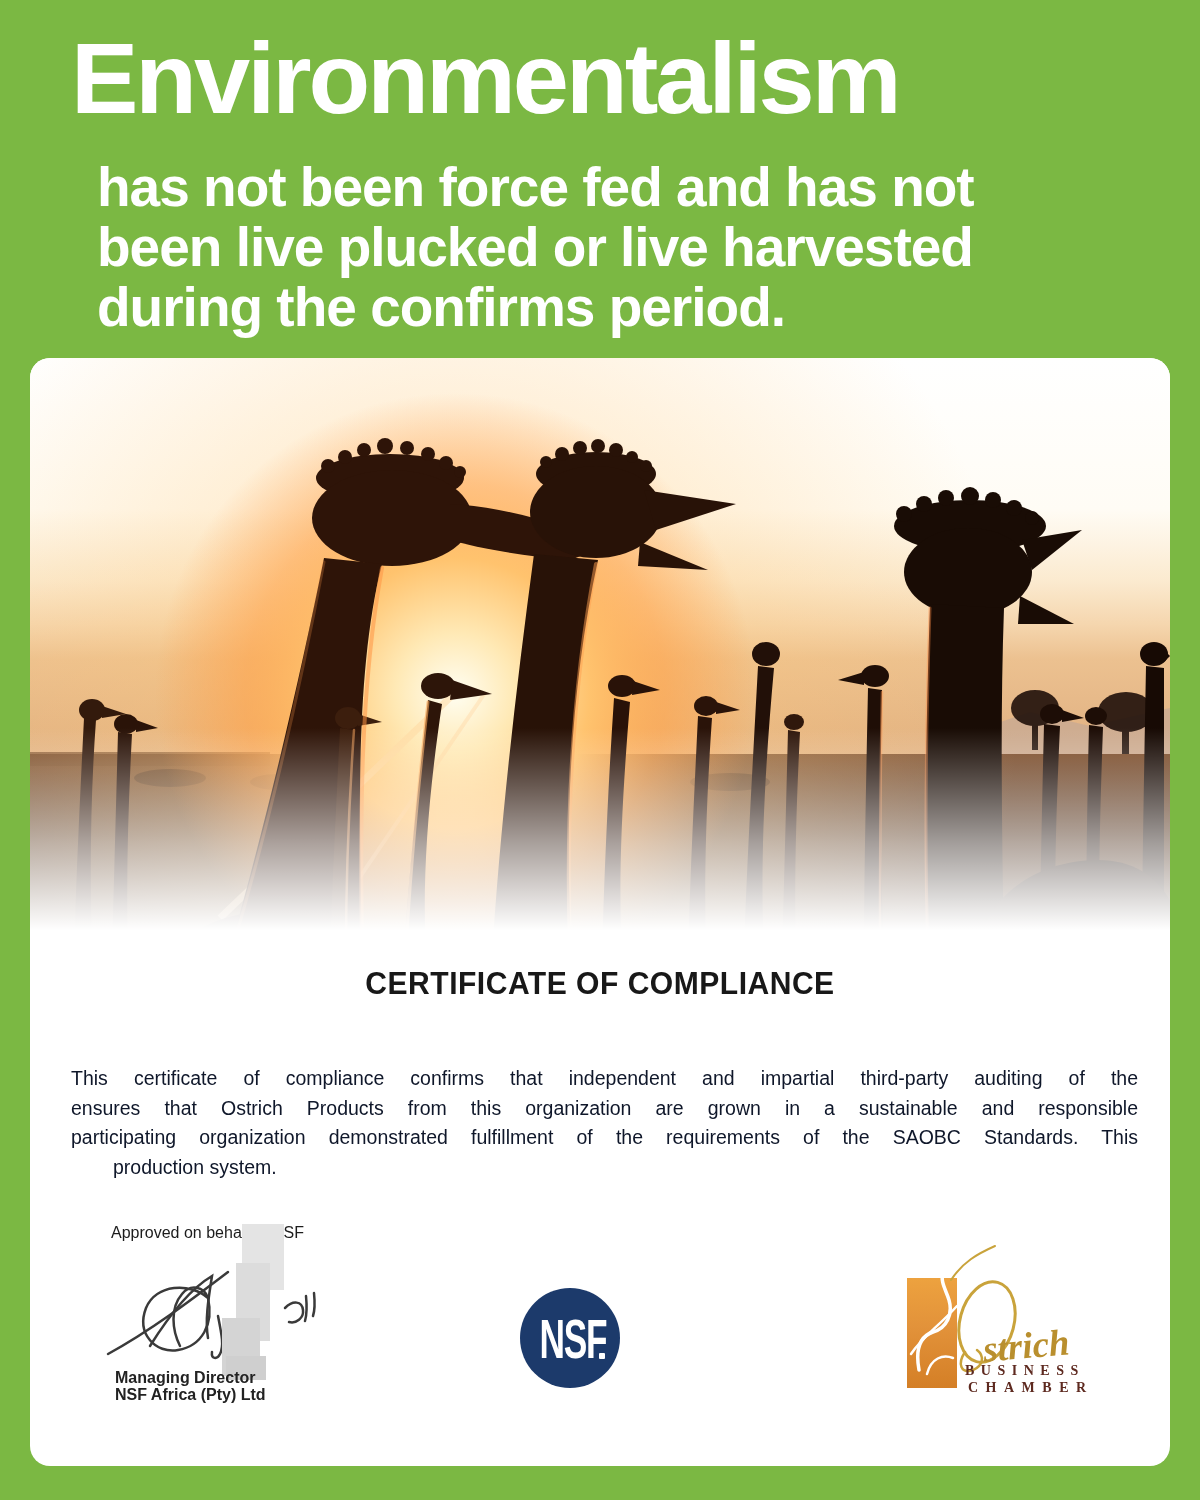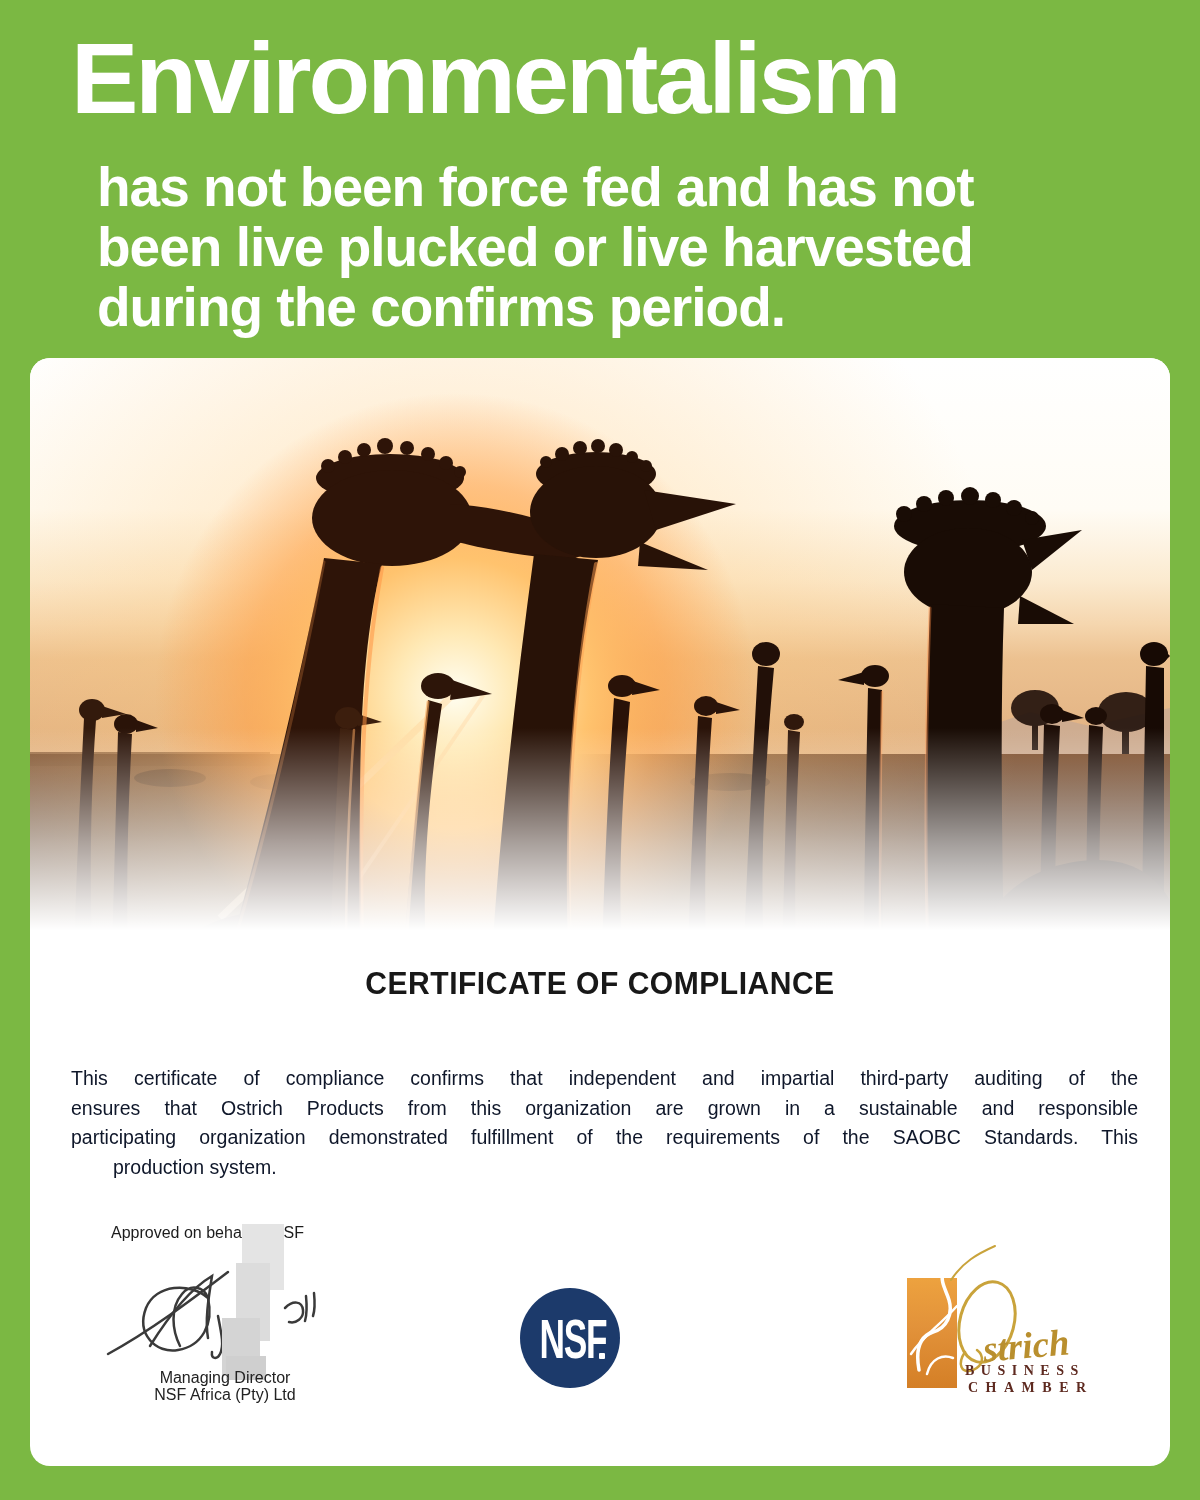--- a/index.html
+++ b/index.html
@@ -42,22 +42,22 @@
 
   .sig { position:absolute; left:60px; top:888px; }
 
   .redact { position:absolute; }
   .r1 { left:212px; top:866px; width:42px; height:66px; background:#e4e4e4; }
   .r2 { left:206px; top:905px; width:34px; height:78px; background:#dcdcdc; }
   .r3 { left:192px; top:960px; width:38px; height:58px; background:#d4d4d4; }
   .r4 { left:196px; top:998px; width:40px; height:24px; background:#cfcfcf; }
 
   .roles {
-    position:absolute; left:85px; top:1012px; width:220px; text-align:center;
-    font-size:16px; line-height:16.5px; color:#222222;
+    position:absolute; left:85px; top:1012px; width:220px; 
+    font-size:16px; line-height:16.5px; color:#222222;font-weight:bold;
   }
 
   
   .nsf {
     position:absolute; left:490px; top:930px; width:100px; height:100px;
     border-radius:50%; background:#1c3a6b;
     display:flex; align-items:center; 
   }
   .nsf-text {
     color:#ffffff; font-size:56px; font-weight:bold; letter-spacing:-2px;

